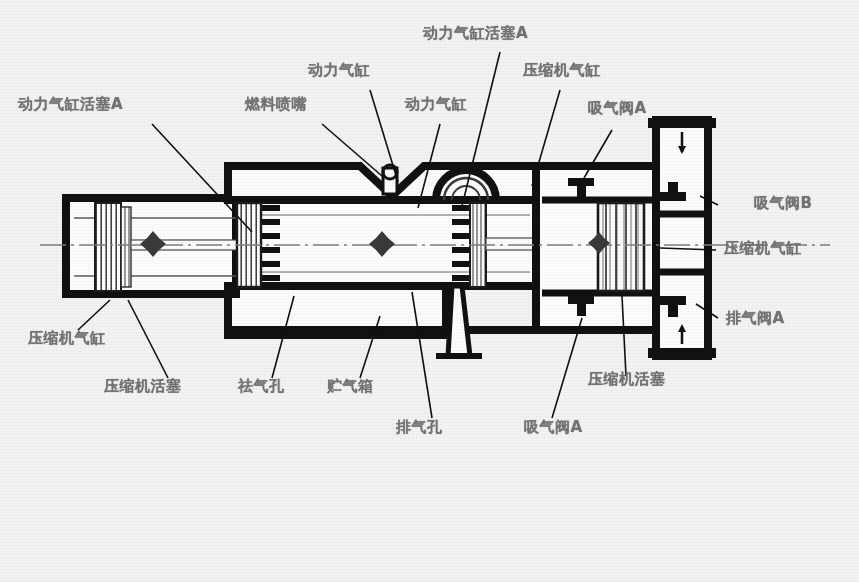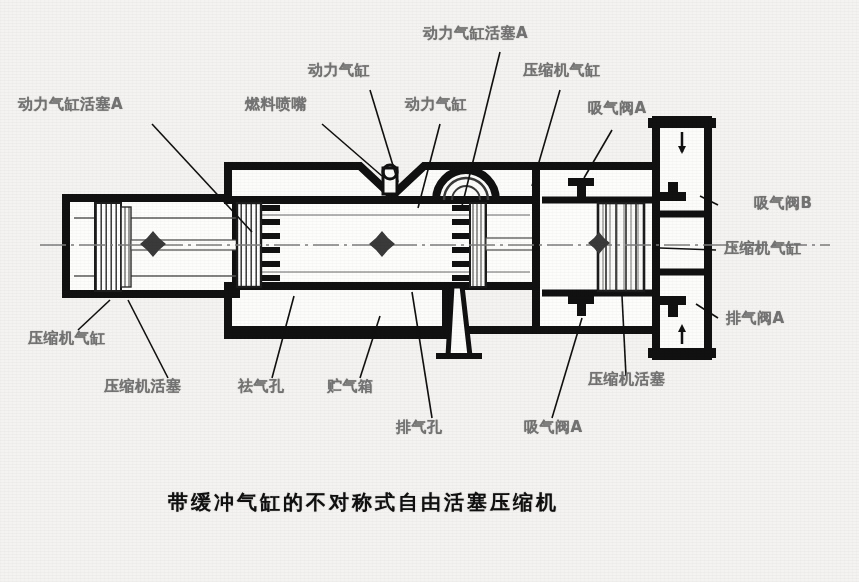--- a/index.html
+++ b/index.html
@@ -276,16 +276,15 @@
   <div class="label" style="left:104px;top:379px;">压缩机活塞</div>
 
   <div class="label" style="left:238px;top:379px;">祛气孔</div>
 
   <div class="label" style="left:327px;top:379px;">贮气箱</div>
 
   <div class="label" style="left:396px;top:420px;">排气孔</div>
 
   <div class="label" style="left:524px;top:420px;">吸气阀A</div>
 
-  <div class="caption" style="left:168px;top:489px;">带缓冲气缸的不对称式自由活塞压缩机</div>
 
   <div class="noise"></div>
 </div>
 
 </body></html>

